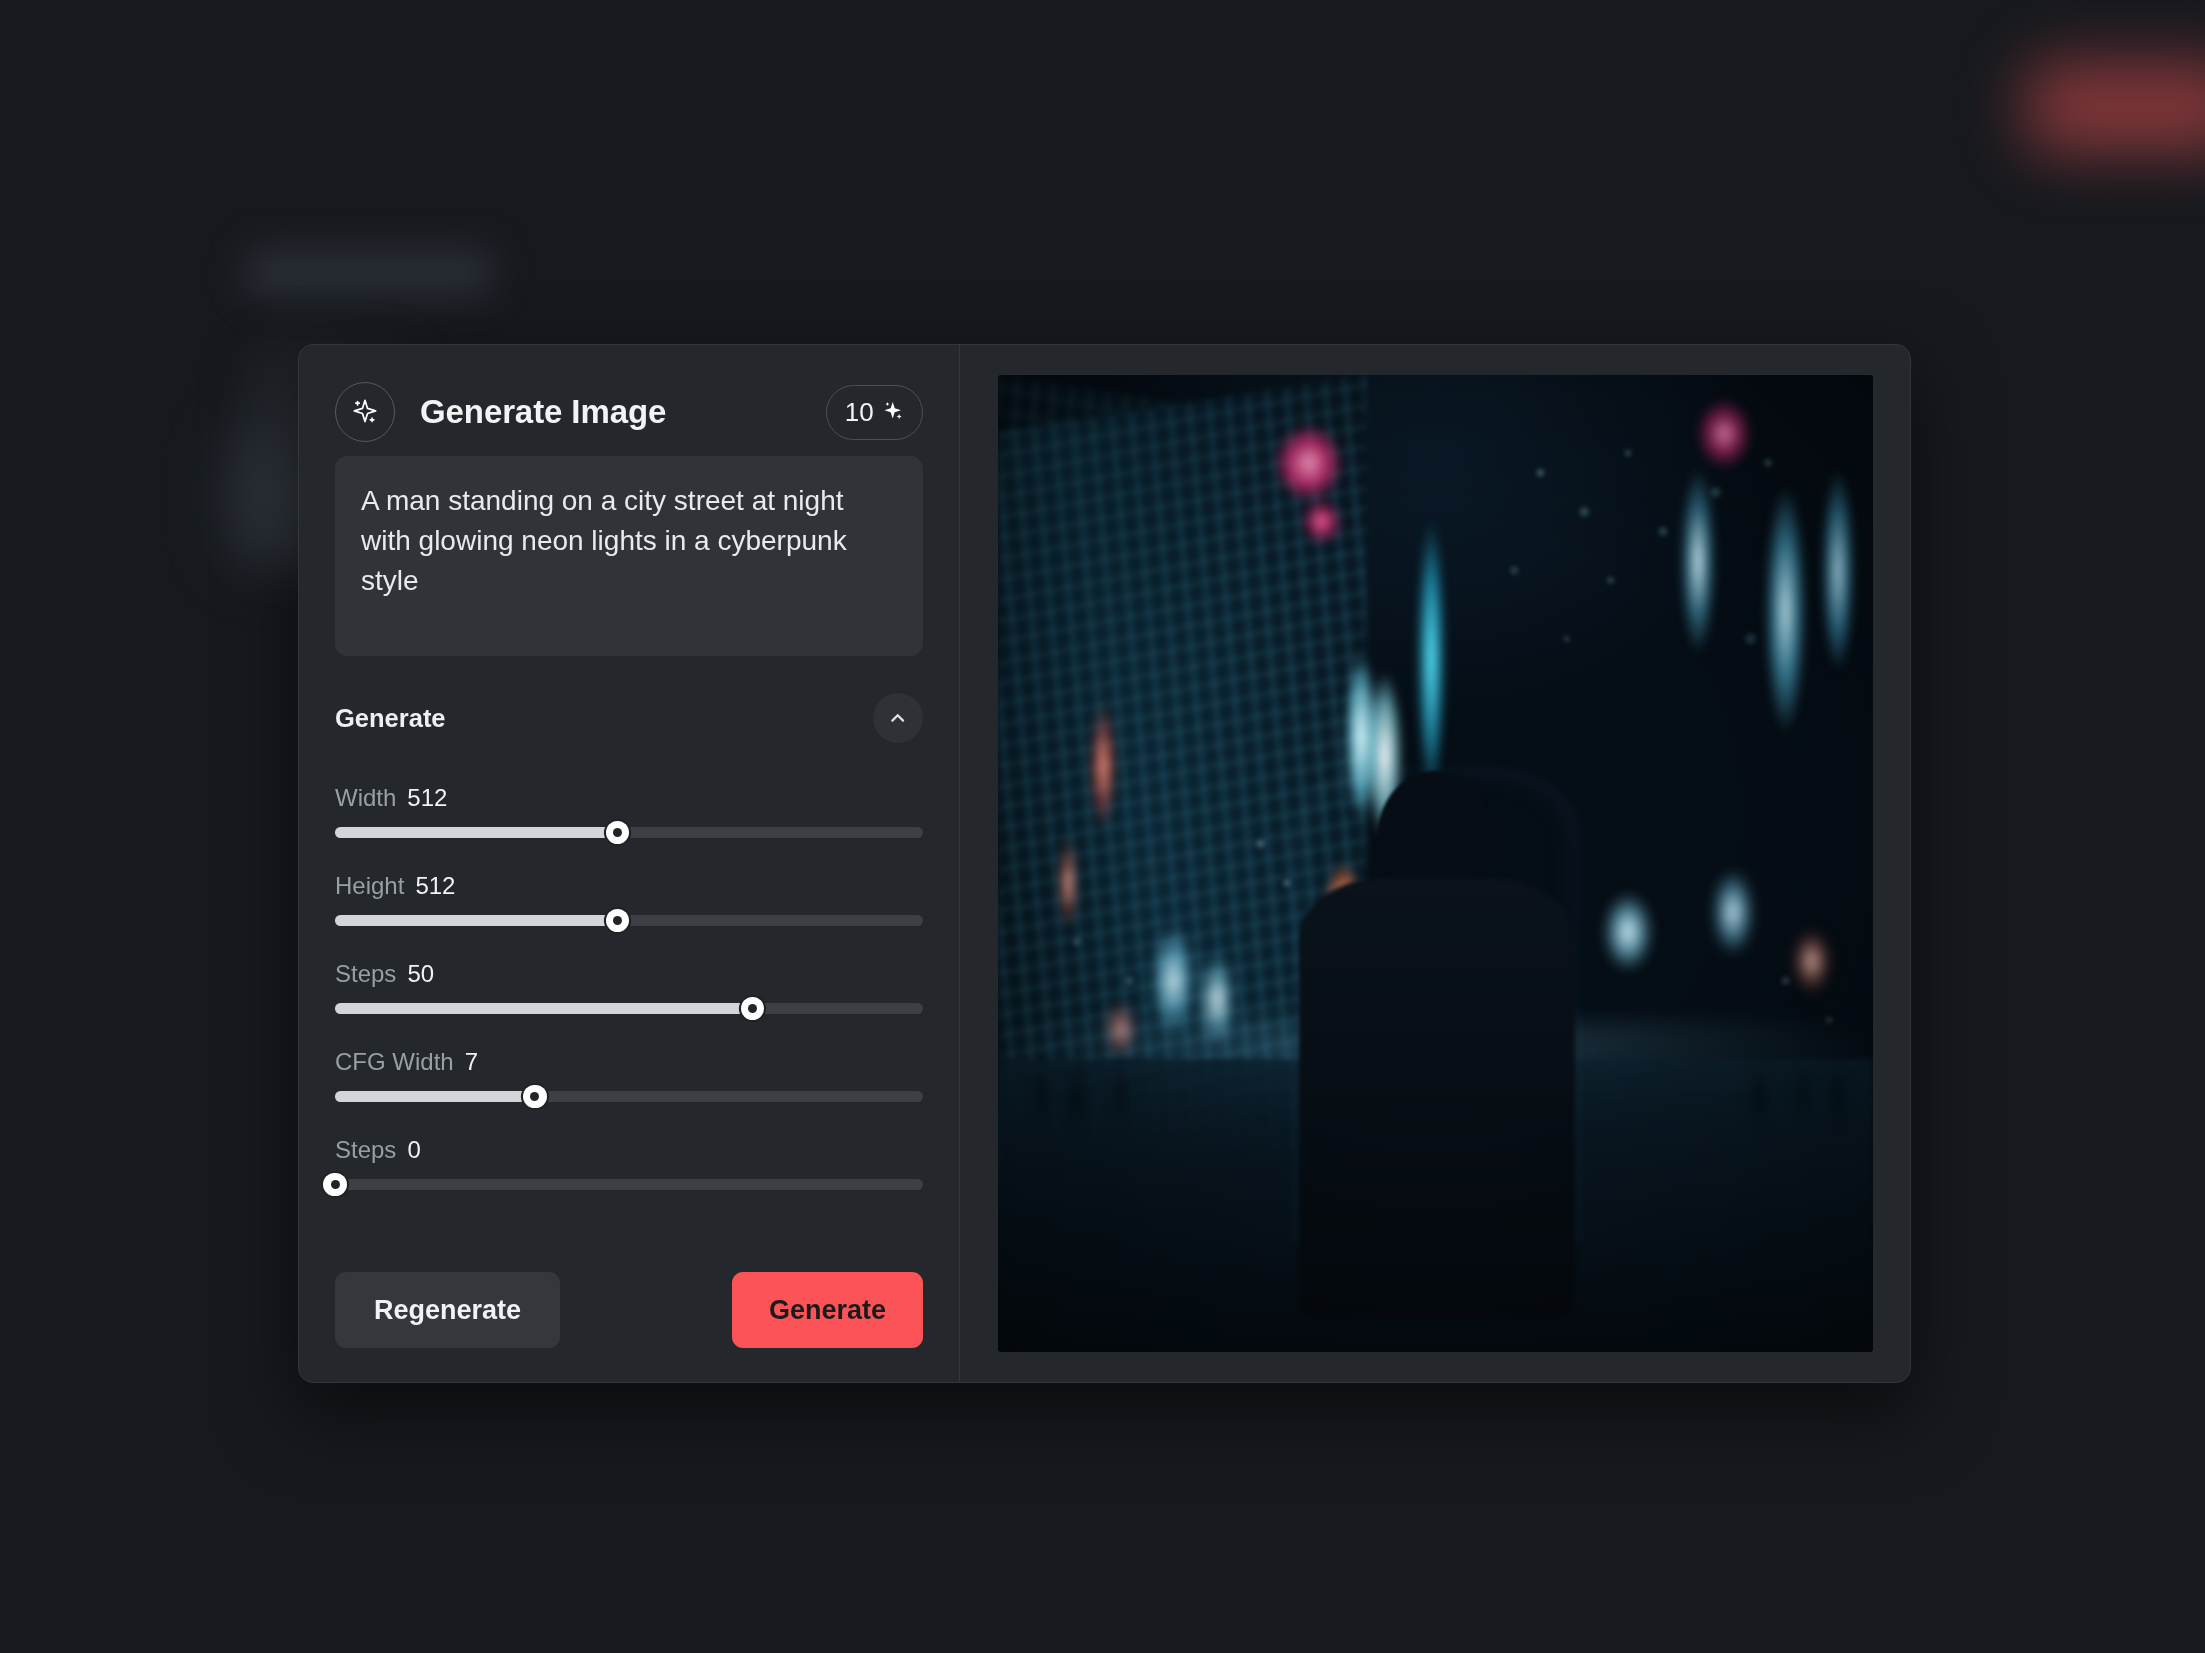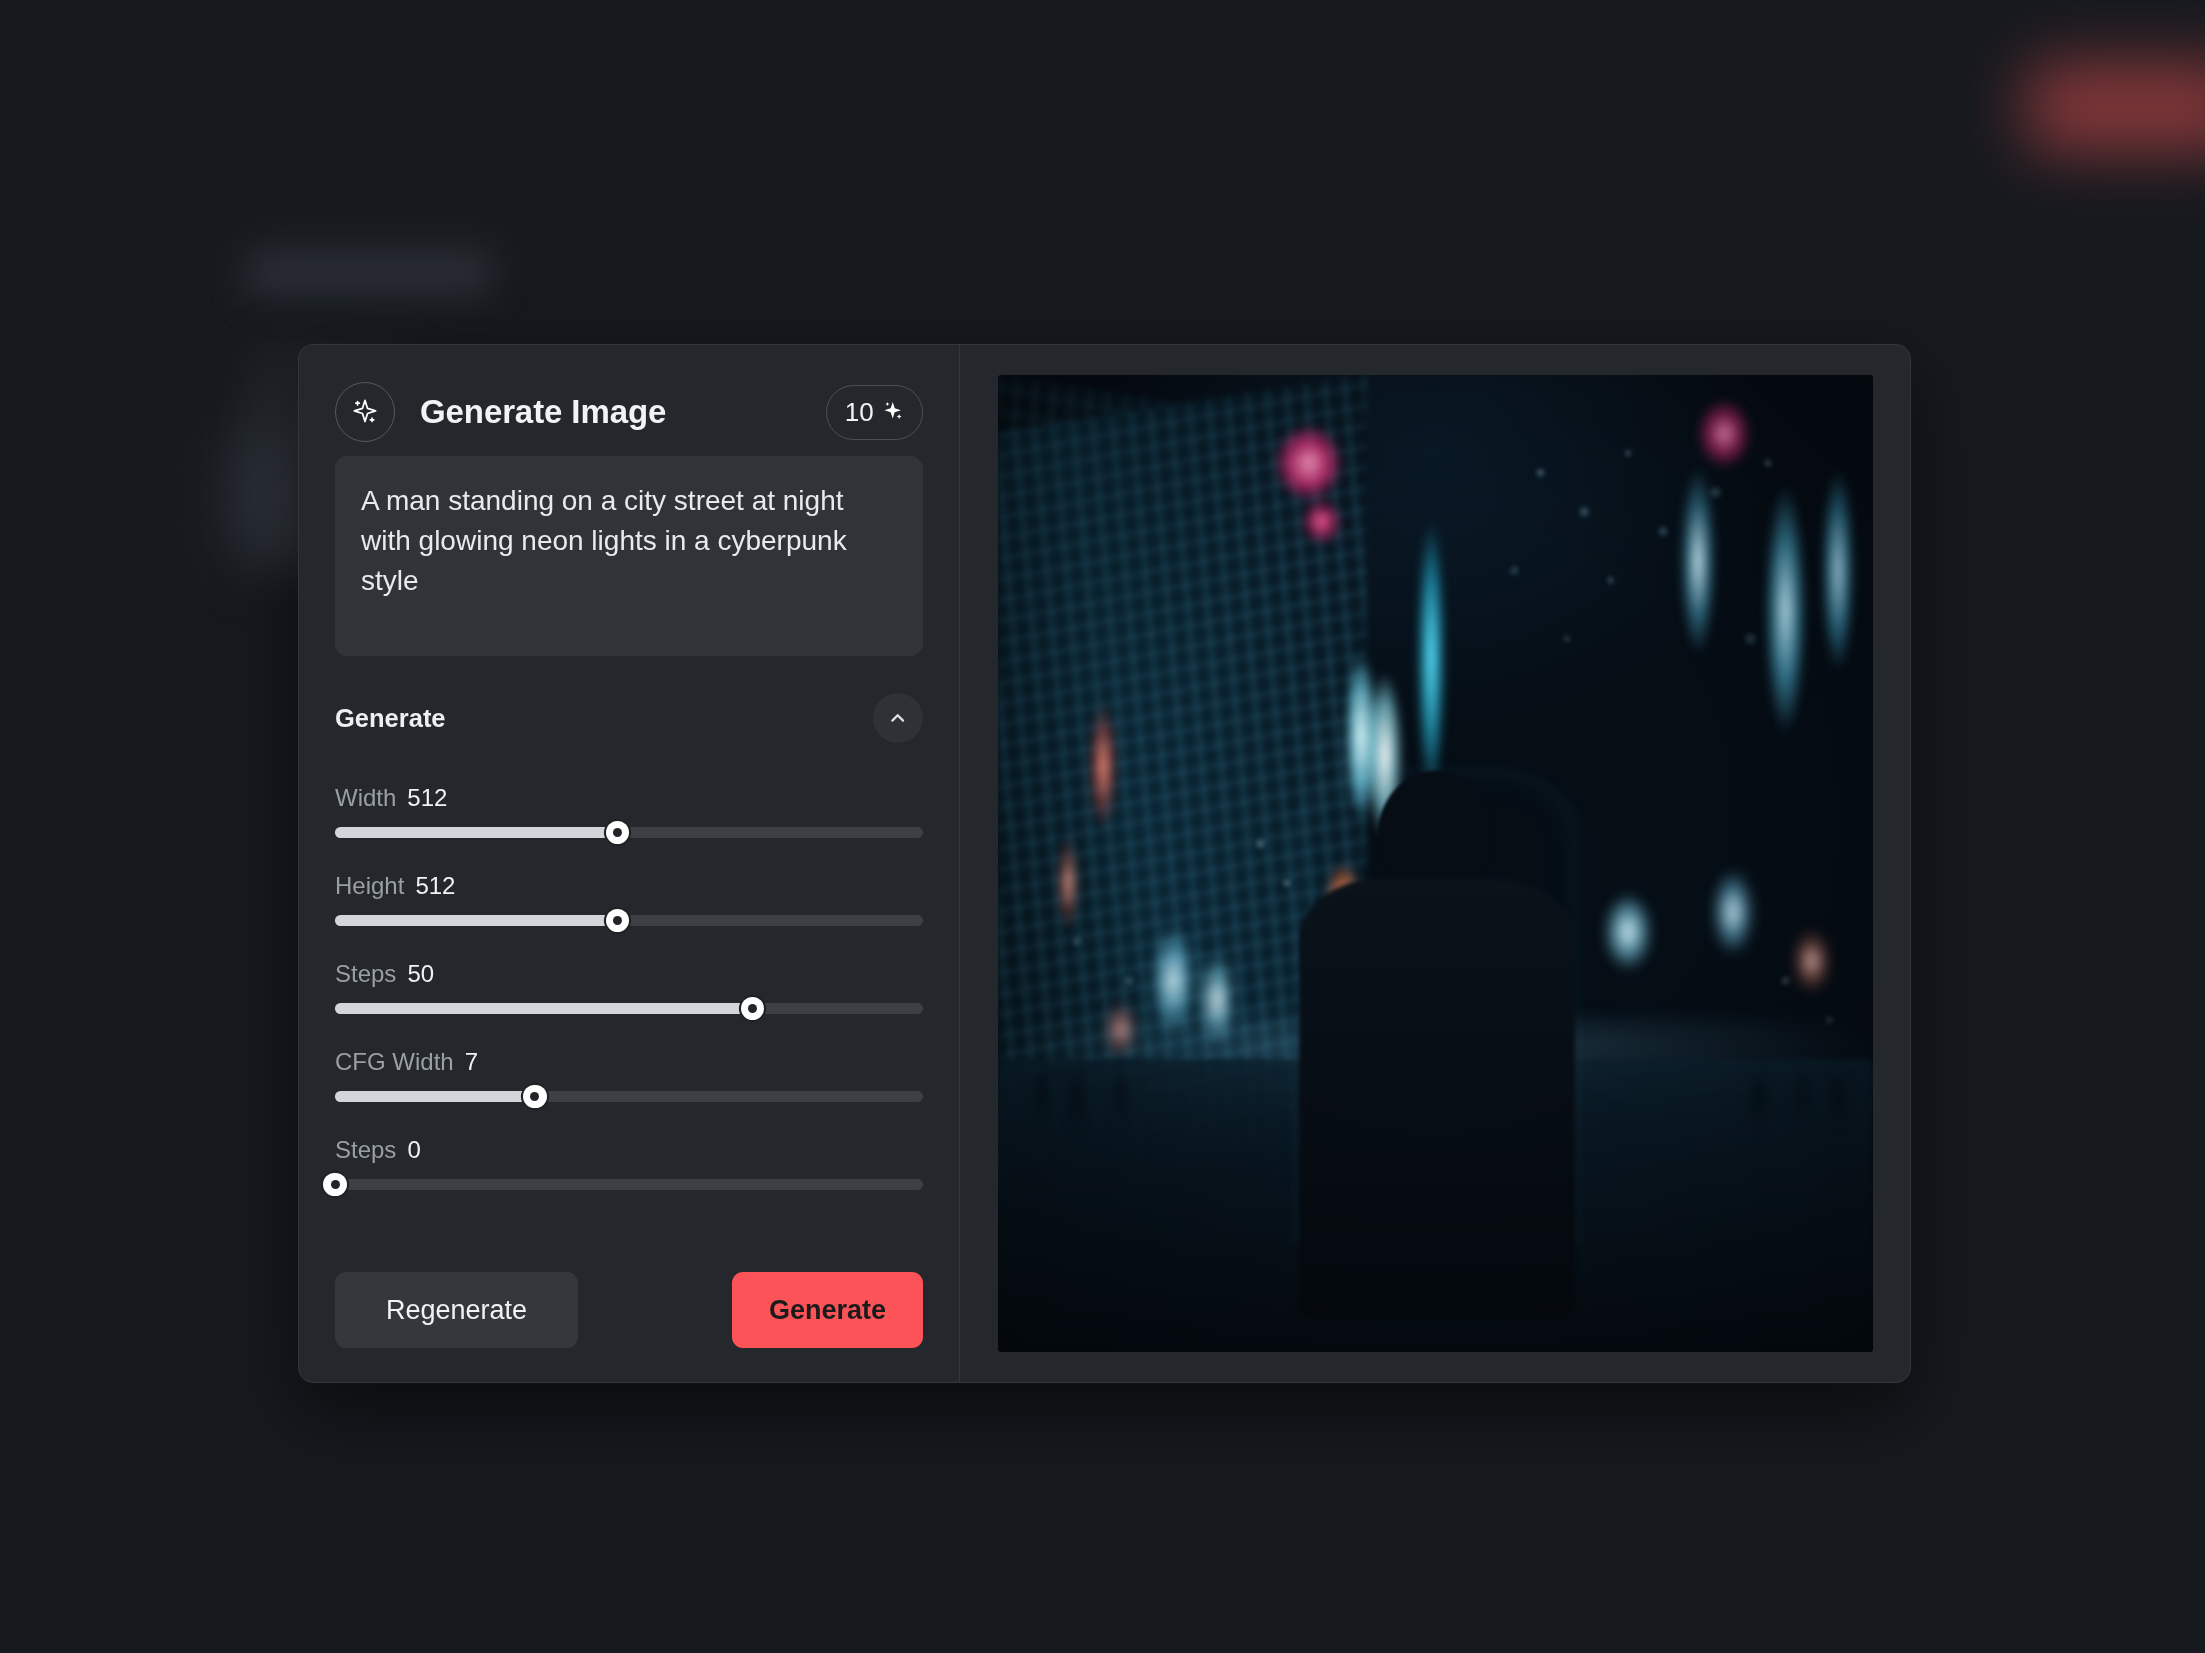--- a/index.html
+++ b/index.html
@@ -234,24 +234,24 @@
   #actions {
     margin-top: auto;
     padding-top: 41px;
     display: flex;
     align-items: center;
   }
   #regenerate-button {
     background: #34383c;
     color: #f1f2f4;
     font-size: 27px;
-    font-weight: normal;
+    font-weight: bold;
     border: none;
     border-radius: 11px;
-    padding: 0 51px;
+    padding: 0 39px;
     height: 76px;
     cursor: pointer;
     font-family: inherit;
   }
   #generate-button {
     margin-left: auto;
     background: #fb5357;
     color: #1b1b1c;
     font-size: 27px;
     font-weight: bold;

